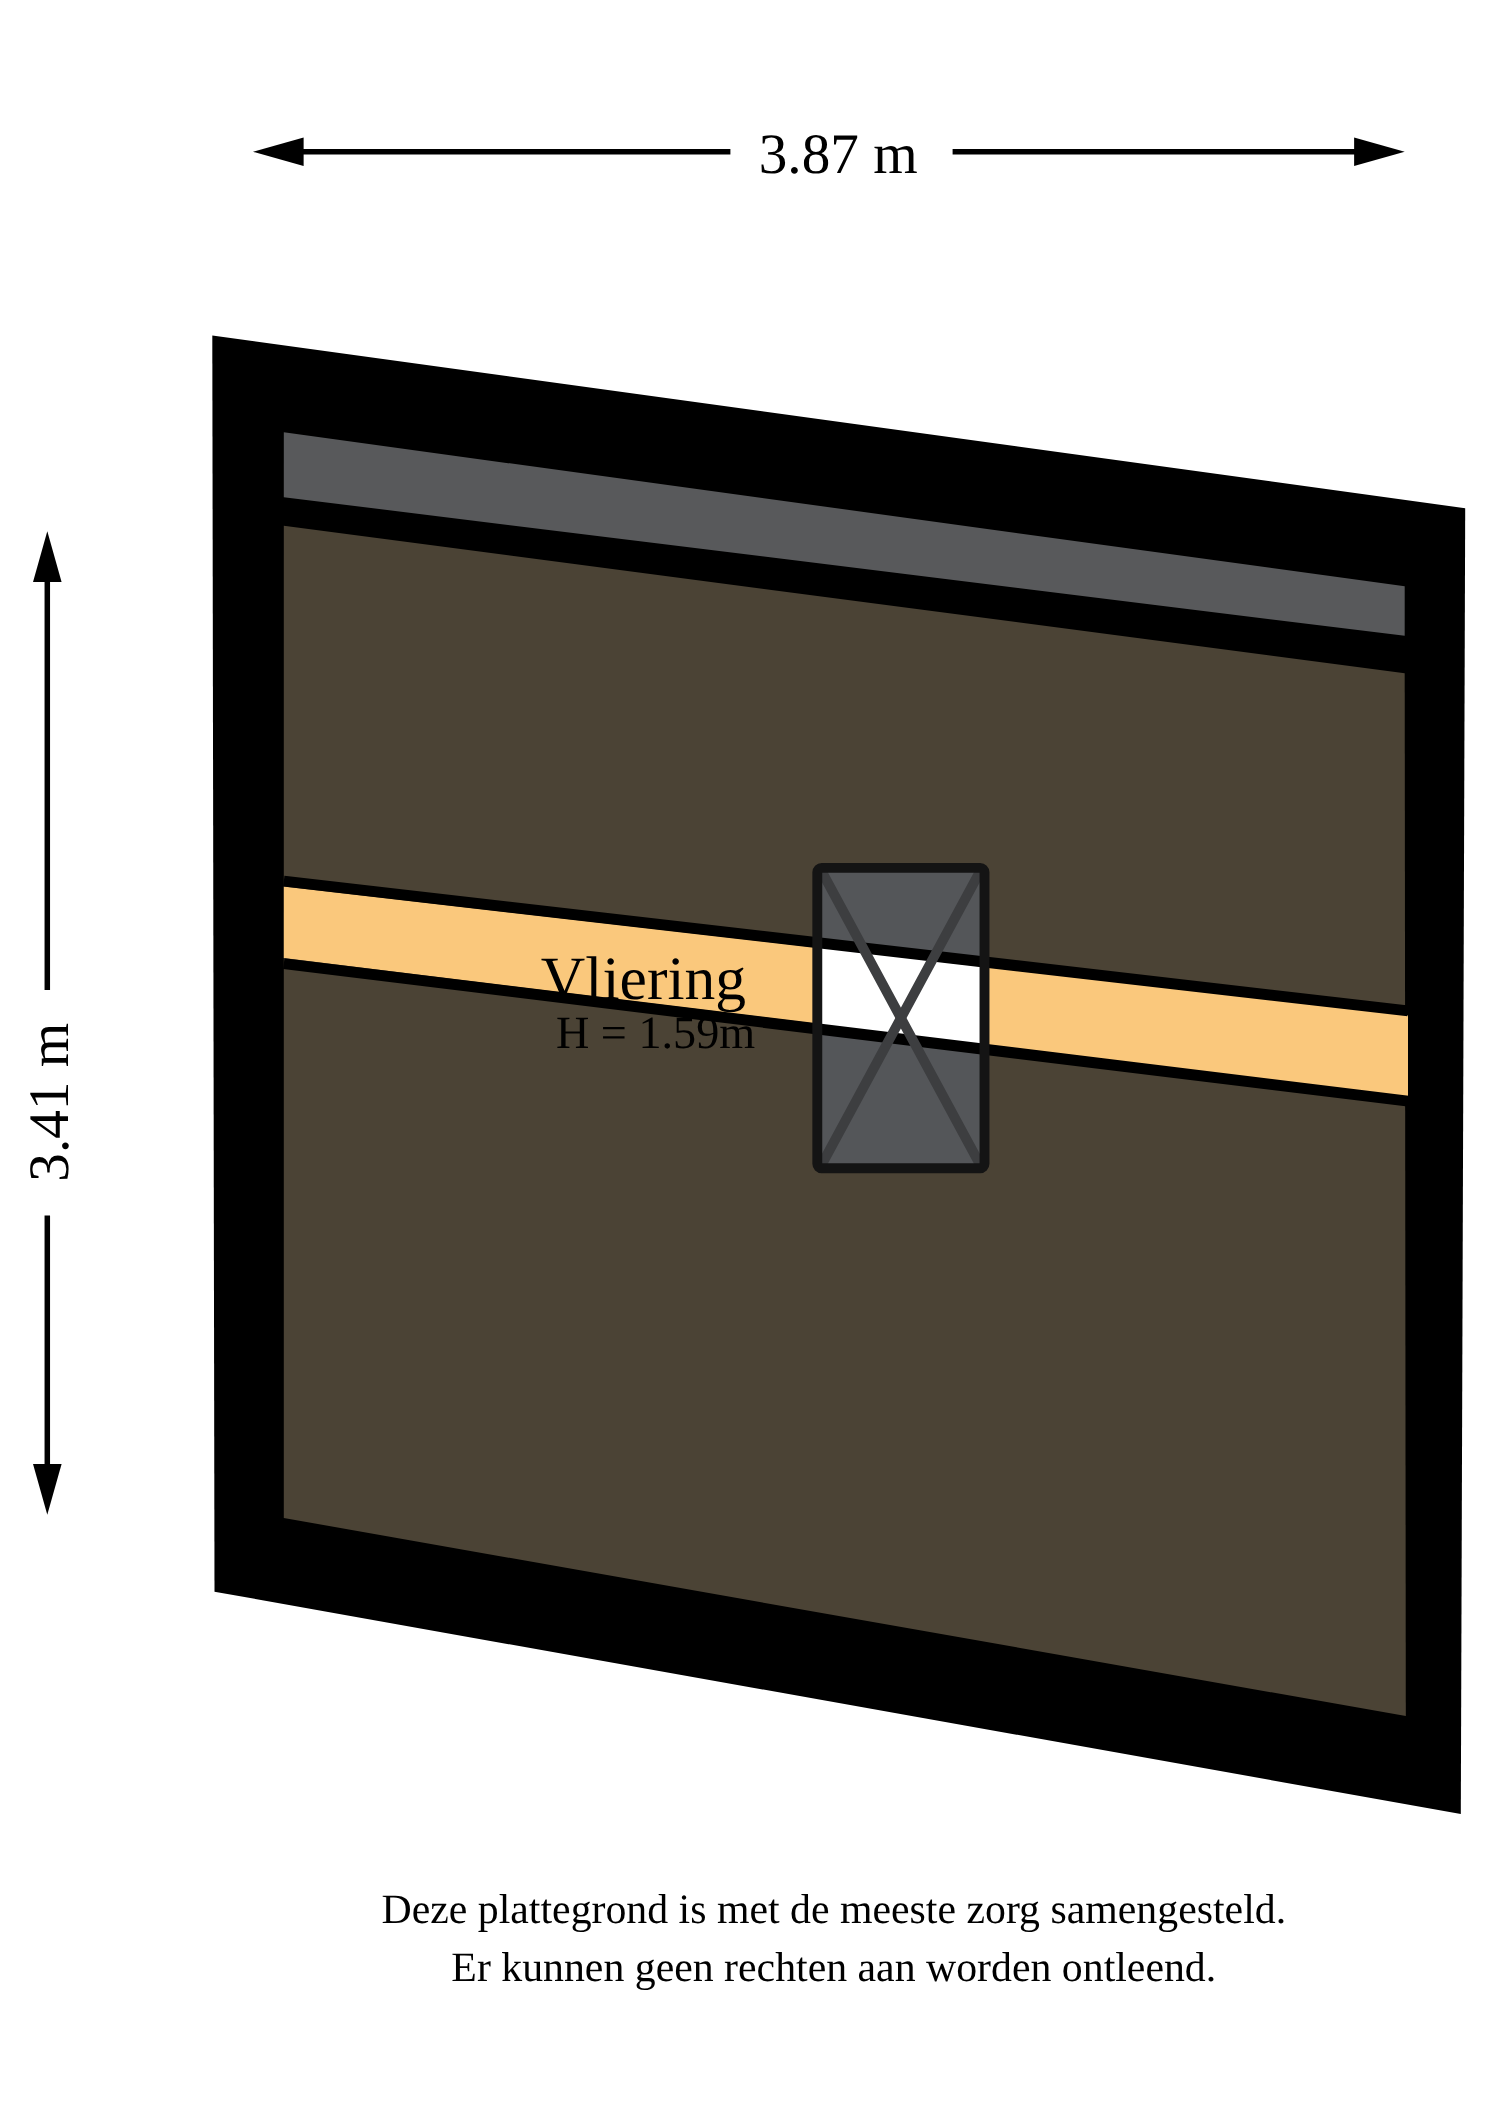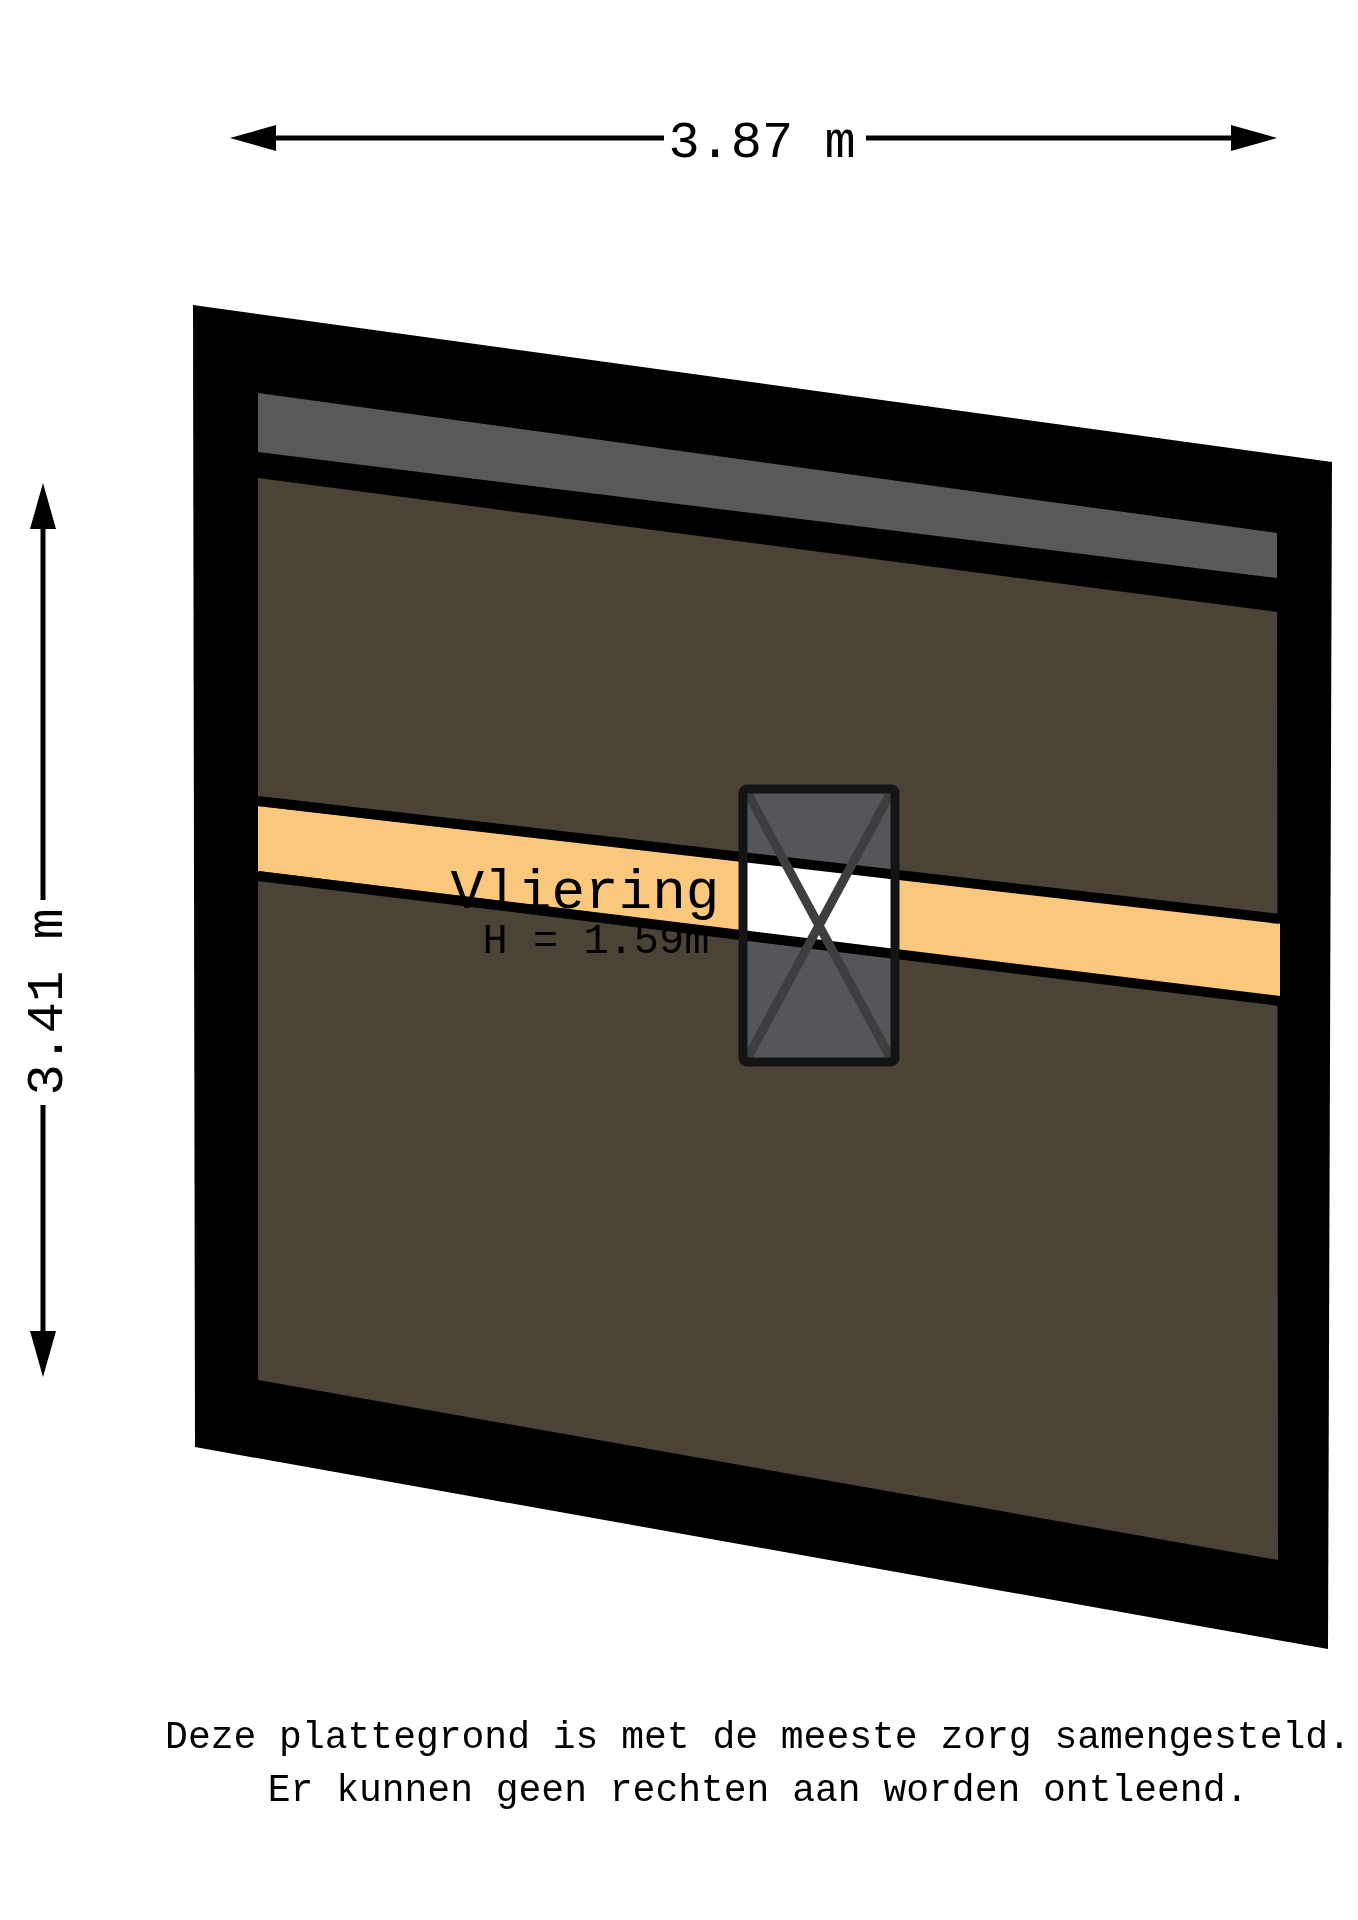--- a/index.html
+++ b/index.html
@@ -1,21 +1,21 @@
 <!DOCTYPE html>
 <html><head>
 <meta charset="utf-8">
 <style>
   html, body { margin: 0; padding: 0; background: #ffffff; }
   .page {
     position: relative;
     width: 1358px;
     height: 1920px;
     background: #ffffff;
-    font-family: Liberation Mono, monospace;
+    font-family: Liberation Serif, serif;
     overflow: hidden;
   }
   svg { display: block; }
   text { fill: #000000; }
   .dim-label { font-size: 52px; }
   .room-name { font-size: 56px; }
   .room-height { font-size: 42px; }
   .disclaimer { font-size: 38px; }
 </style>
 </head>

